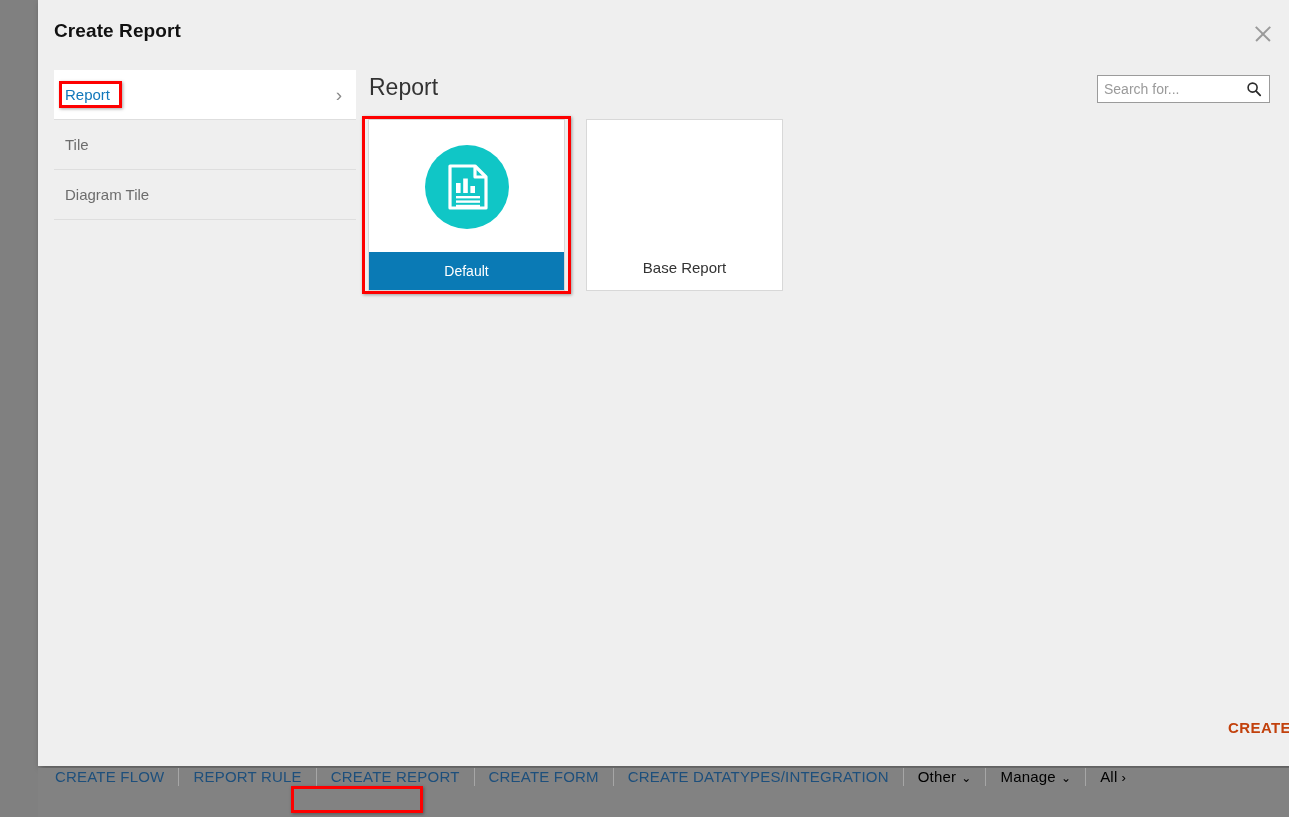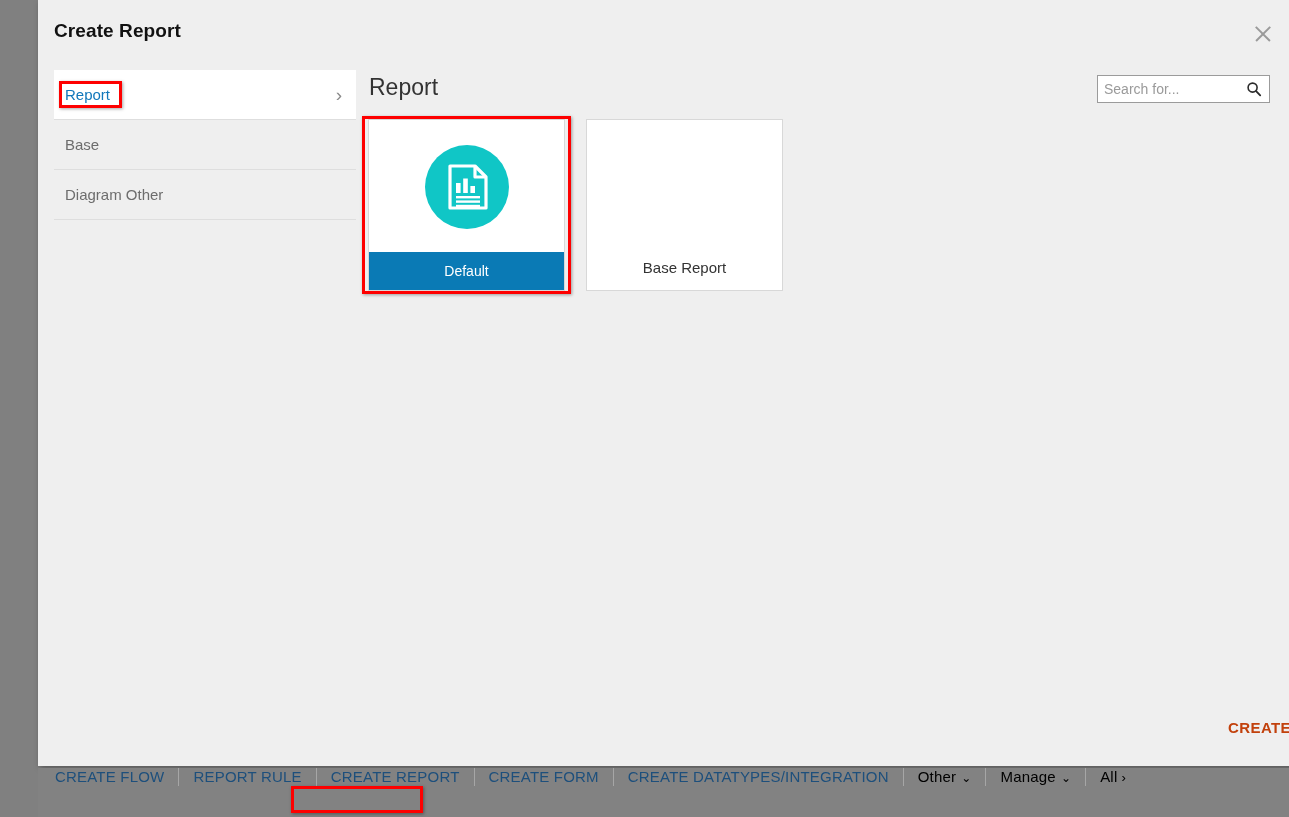--- a/index.html
+++ b/index.html
@@ -295,25 +295,25 @@
     <div class="close-icon"></div>
 
     <div class="nav">
 
       <div class="nav-item selected">
         <span>Report</span>
         <span class="nav-chevron">›</span>
       </div>
 
       <div class="nav-item">
-        <span>Base</span>
+        <span>Tile</span>
       </div>
 
       <div class="nav-item">
-        <span>Diagram Other</span>
+        <span>Diagram Tile</span>
       </div>
 
     </div>
 
     <div class="content-title">Report</div>
 
     <div class="search-box">
       <input class="search-input" type="text" placeholder="Search for..." style="">
       <span class="search-icon">
         <svg width="16" height="16" viewBox="0 0 16 16">

